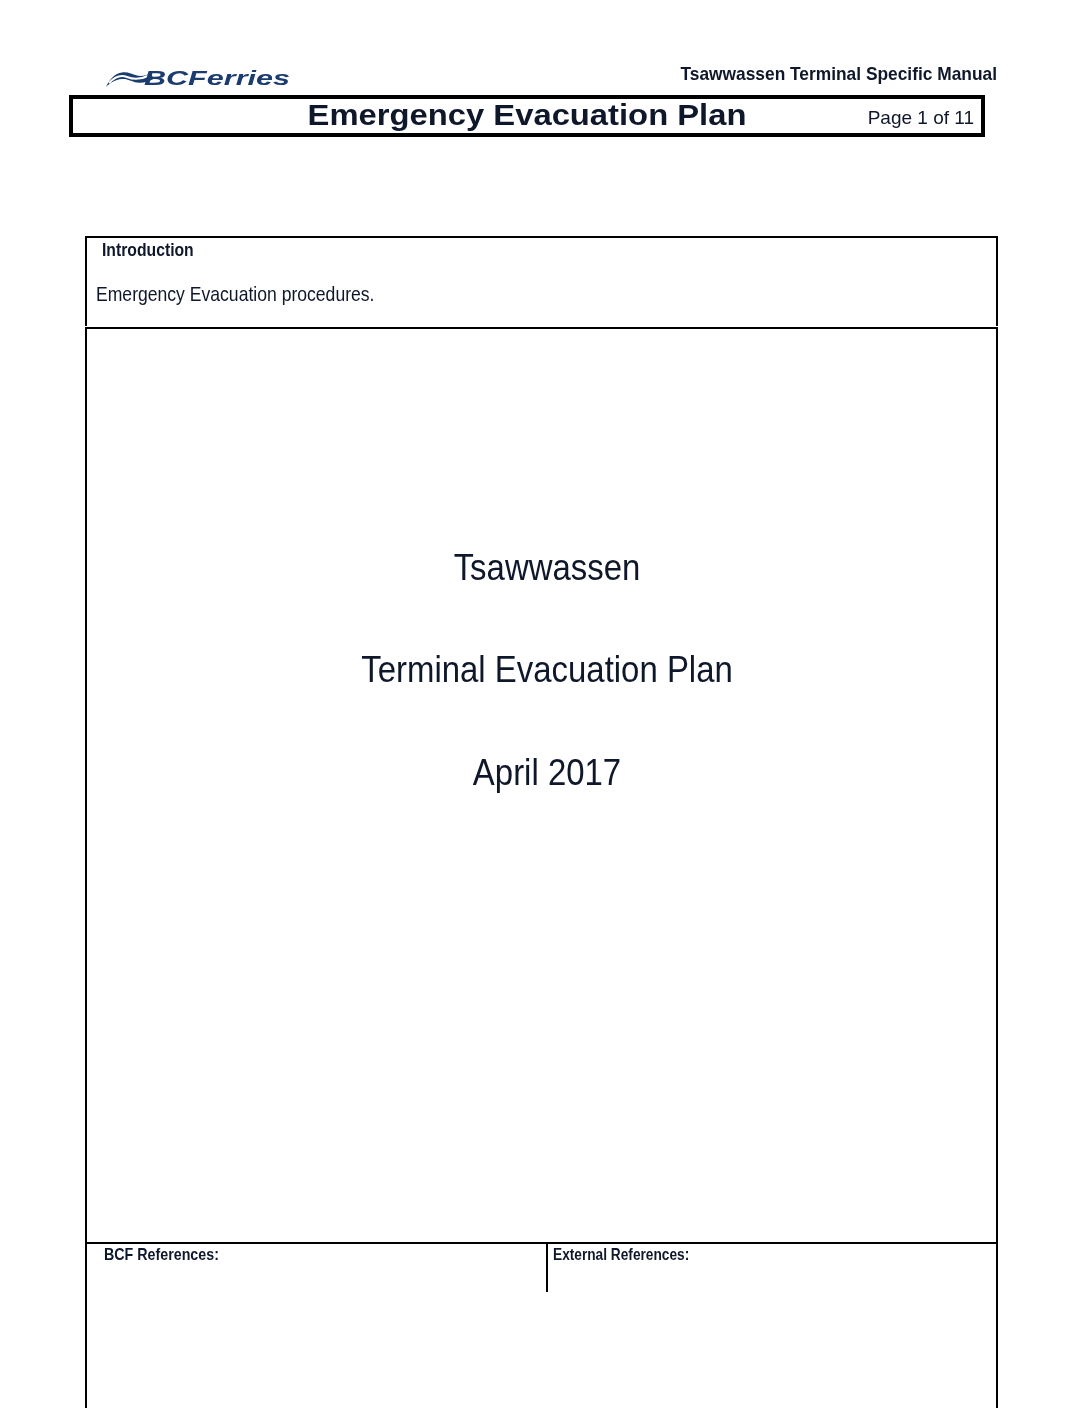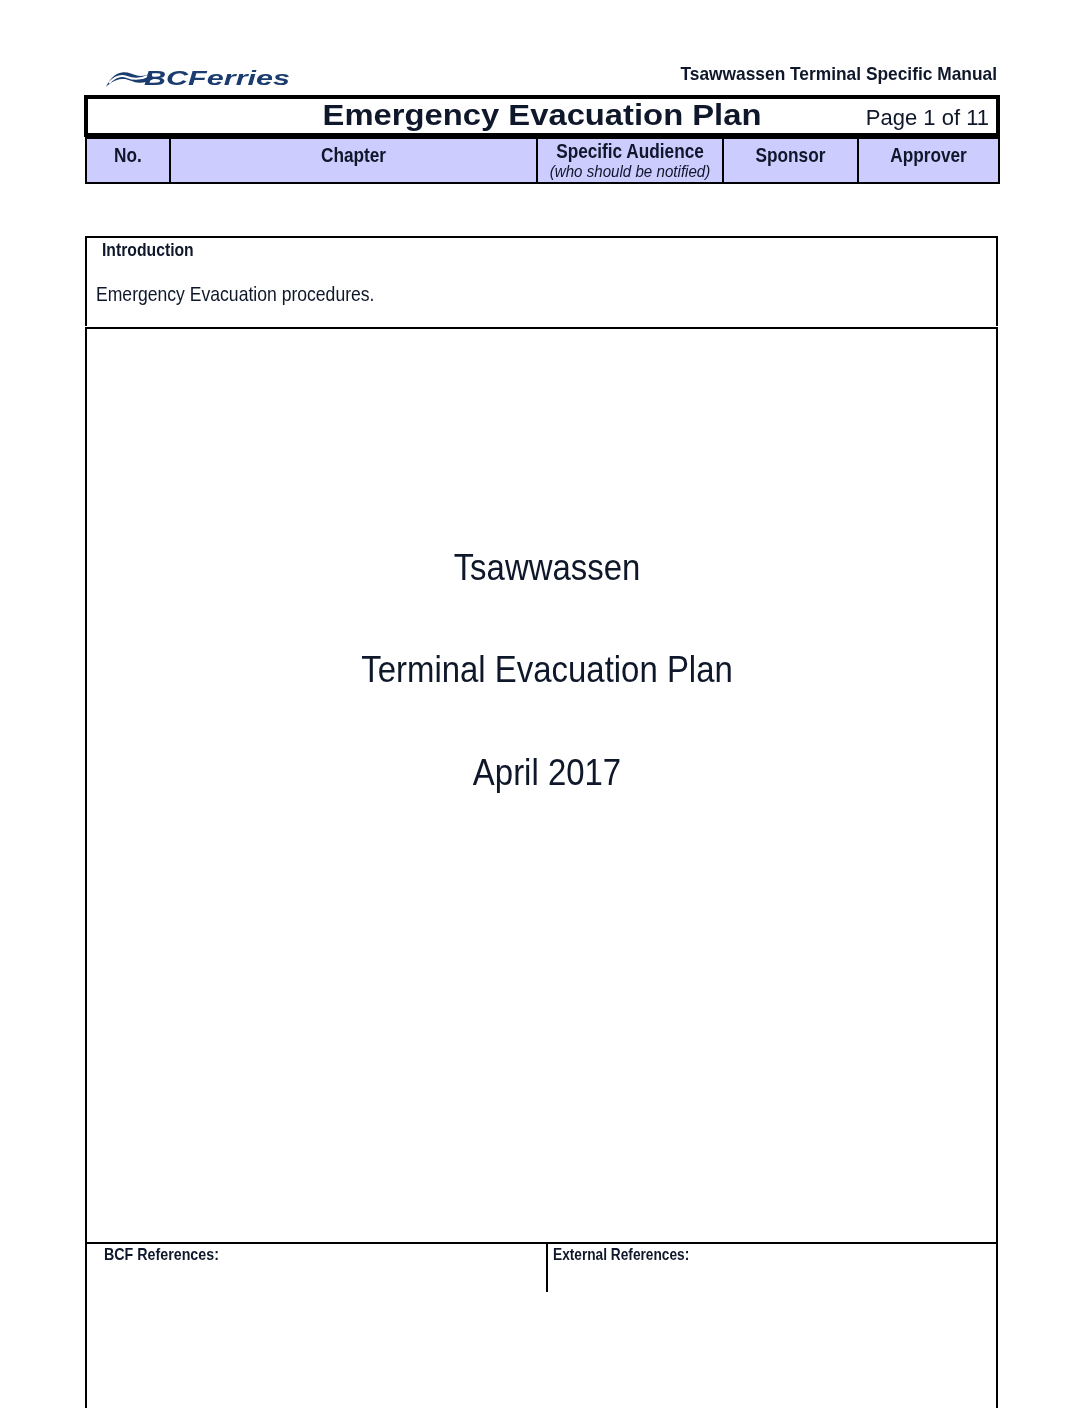--- a/index.html
+++ b/index.html
@@ -13,59 +13,36 @@
 <div id="page">
 
   <svg class="abs" style="left:105px;top:60px;" width="200" height="36" viewBox="0 0 200 36">
     <path d="M1 27 C5 18.5 10 13.5 17 12.5 C23 11.7 27 14.5 32 15.5 C37 16.5 41 15.5 46 13 L48.5 19 C43 21.5 38 23.5 32 22.5 C26 21.5 23 18.5 17 19 C10 19.6 5 23 1 27 Z" fill="#1b3c6e"></path>
     <path d="M4 23 C10 16.5 16 14.5 22 17 C28 19.5 36 19.5 44 15.5" fill="none" stroke="#ffffff" stroke-width="2"></path>
     <text x="39" y="24.6" font-family="Liberation Sans" font-size="21" font-weight="bold" font-style="italic" fill="#1b3c6e" textLength="146" lengthAdjust="spacingAndGlyphs">BCFerries</text>
   </svg>
 
   <div class="abs" style="left:597px;top:62px;width:400px;font-weight:bold;font-size:19px;line-height:24px;text-align:right;transform:scaleX(0.913);transform-origin:100% 50%;white-space:nowrap;">Tsawwassen Terminal Specific Manual</div>
 
-  <div class="abs" style="left:84px;top:95px;width:916px;height:41.5px;border:4.5px solid #000;box-sizing:border-box;">
+  <div class="abs" style="left:69px;top:95px;width:916px;height:41.5px;border:4.5px solid #000;box-sizing:border-box;">
 
     <span class="abs" style="left:0;right:0;top:2px;text-align:center;line-height:29px;font-weight:bold;font-size:29px;transform:scaleX(1.13);transform-origin:50% 50%;white-space:nowrap;">Emergency Evacuation Plan</span>
 
-    <span class="abs" style="right:7px;top:8.5px;font-size:22px;line-height:19px;white-space:nowrap;">Page 1 of 11</span>
+    <span class="abs" style="right:7px;top:8.5px;font-size:19px;line-height:19px;white-space:nowrap;">Page 1 of 11</span>
   </div>
 
   <table class="abs" style="left:85px;top:137px;width:913px;border-collapse:collapse;table-layout:fixed;" cellspacing="0">
     <colgroup>
         <col style="width:84px">
         <col style="width:367px">
         <col style="width:186px">
         <col style="width:135px">
         <col style="width:141px">
       </colgroup>
     <tbody>
-    <tr style="height:44.5px;">
-
-      <td style="border:2px solid #000;background:#ccccff;vertical-align:top;">
-        <div style="margin-top:4px;text-align:center;font-weight:bold;font-size:21px;line-height:24px;transform:scaleX(0.82);white-space:nowrap;">No.</div>
-          </td>
-
-      <td style="border:2px solid #000;background:#ccccff;vertical-align:top;">
-        <div style="margin-top:4px;text-align:center;font-weight:bold;font-size:21px;line-height:24px;transform:scaleX(0.82);white-space:nowrap;">Chapter</div>
-          </td>
-
-      <td style="border:2px solid #000;background:#ccccff;vertical-align:top;">
-        <div style="margin-top:0;text-align:center;font-weight:bold;font-size:21px;line-height:23px;transform:scaleX(0.82);white-space:nowrap;">Specific Audience</div>
-        <div style="margin-top:1.5px;text-align:center;font-style:italic;font-size:17px;line-height:16px;transform:scaleX(0.89);white-space:nowrap;">(who should be notified)</div>
-          </td>
-
-      <td style="border:2px solid #000;background:#ccccff;vertical-align:top;">
-        <div style="margin-top:4px;text-align:center;font-weight:bold;font-size:21px;line-height:24px;transform:scaleX(0.82);white-space:nowrap;">Sponsor</div>
-          </td>
-
-      <td style="border:2px solid #000;background:#ccccff;vertical-align:top;">
-        <div style="margin-top:4px;text-align:center;font-weight:bold;font-size:21px;line-height:24px;transform:scaleX(0.82);white-space:nowrap;">Approver</div>
-          </td>
-    </tr>
     </tbody>
   </table>
 
   <div class="abs" style="left:85px;top:236px;width:913px;height:90px;border:2px solid #000;border-bottom:none;box-sizing:border-box;">
 
     <div class="abs" style="left:14.5px;top:1px;font-weight:bold;font-size:18.5px;line-height:21px;transform:scaleX(0.85);transform-origin:0 50%;white-space:nowrap;">Introduction</div>
 
     <div class="abs" style="left:8.5px;top:44px;font-size:21px;line-height:24px;transform:scaleX(0.837);transform-origin:0 50%;white-space:nowrap;">Emergency Evacuation procedures.</div>
   </div>
 

